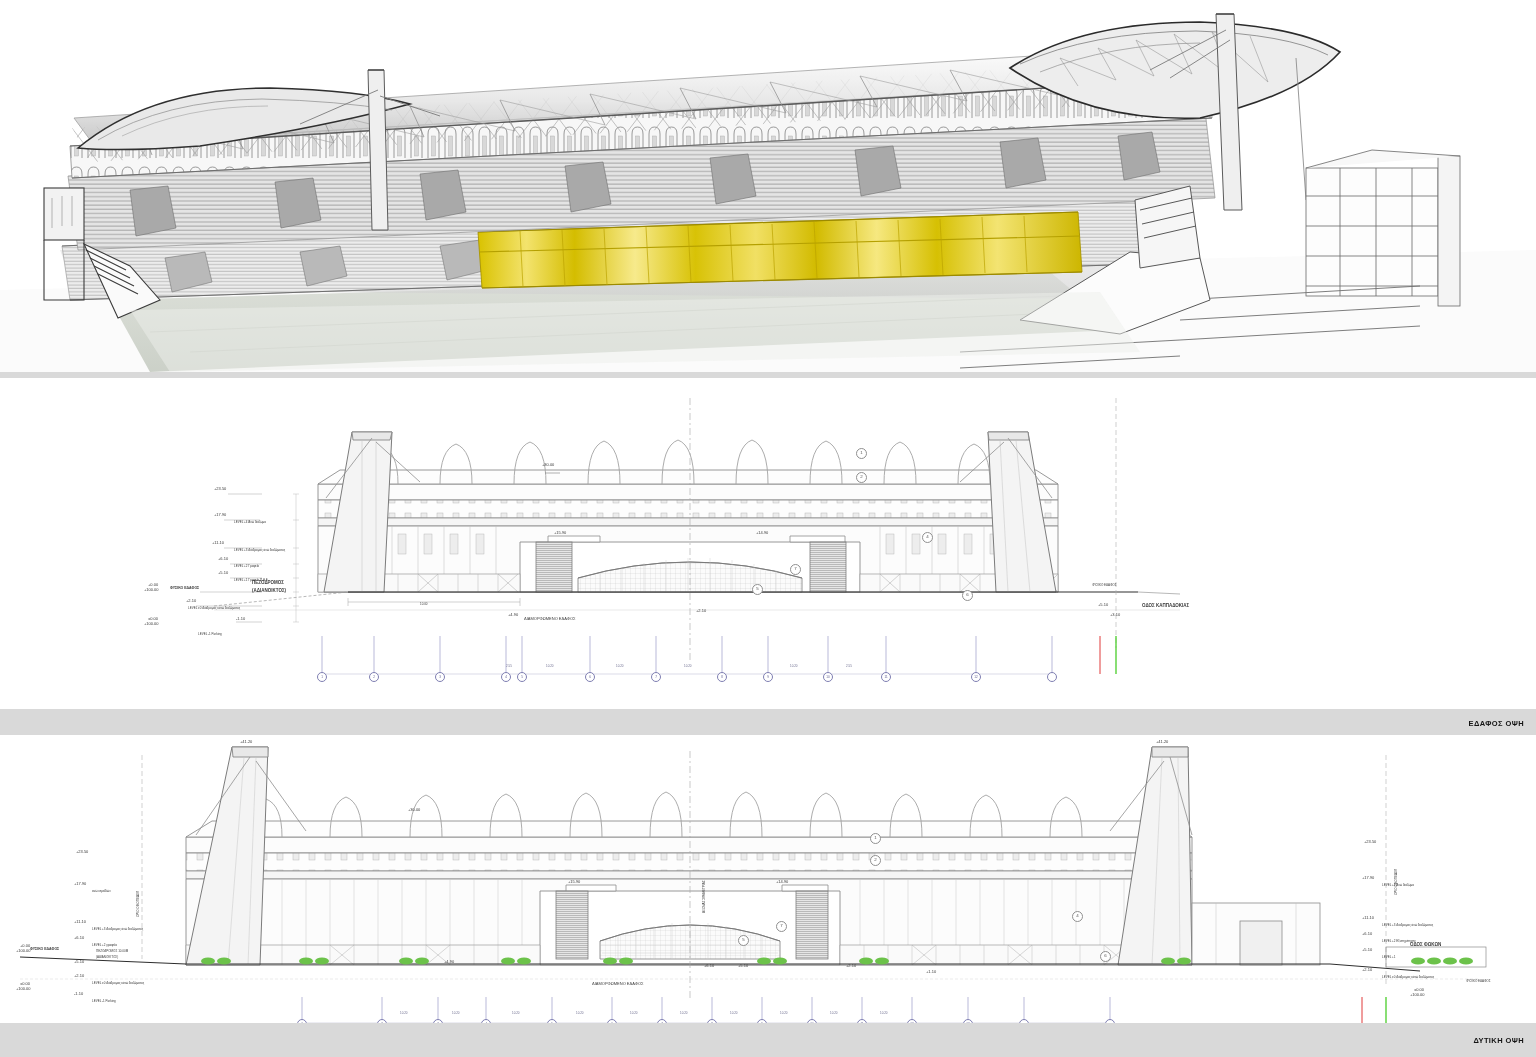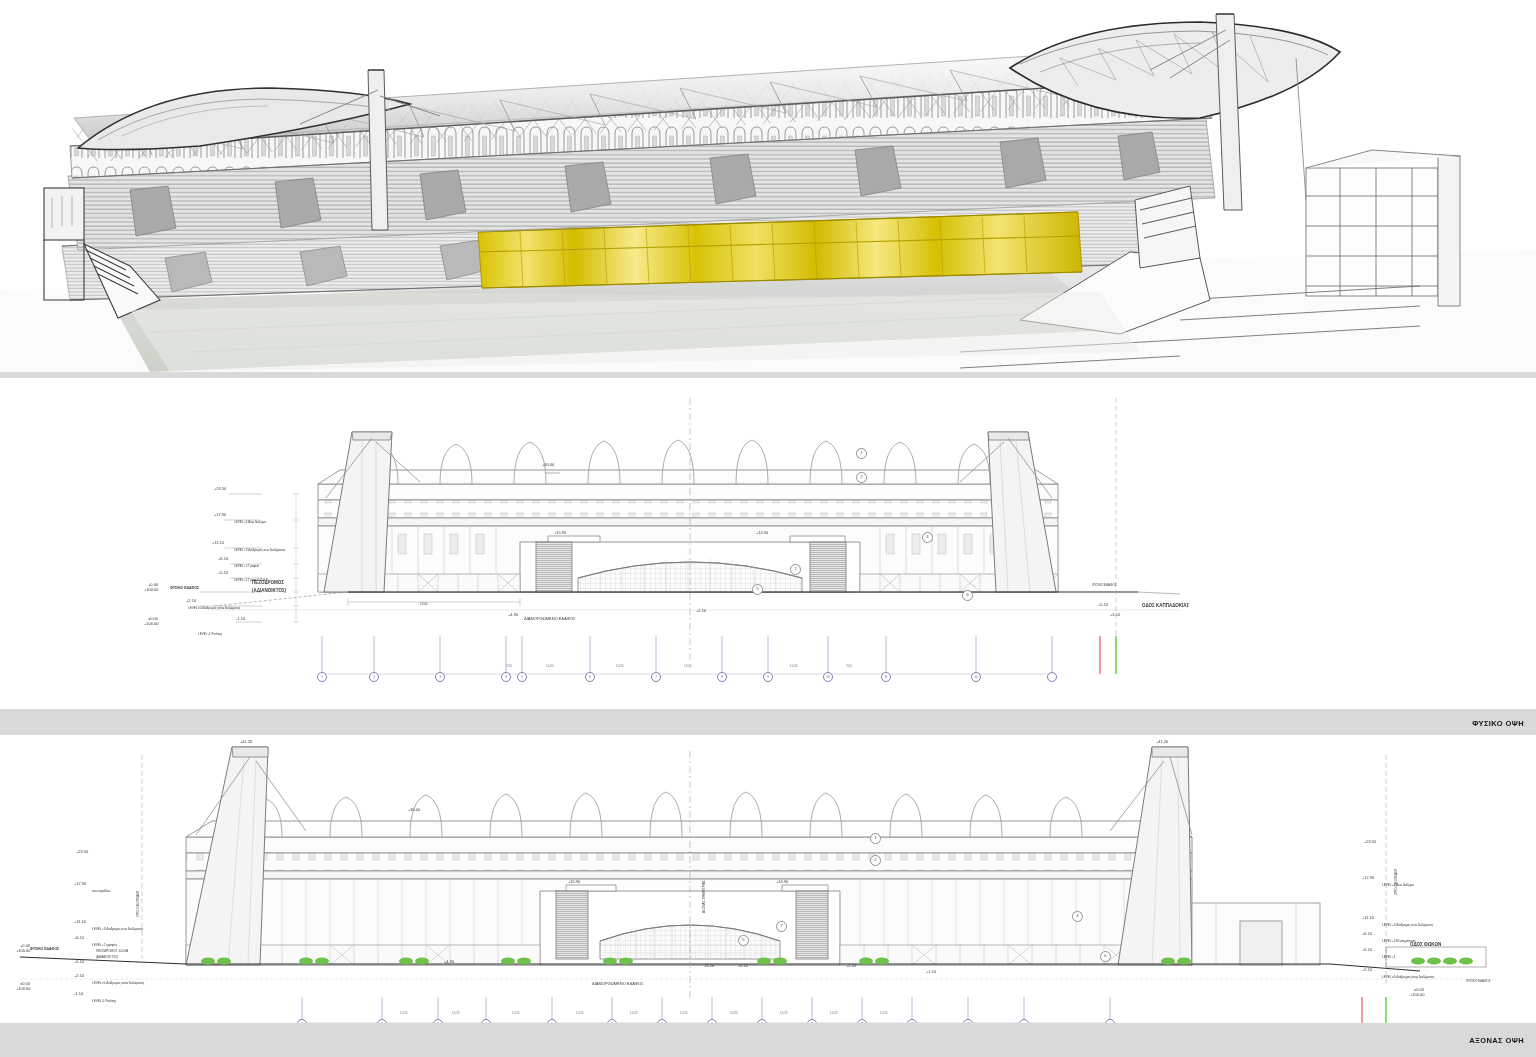--- a/index.html
+++ b/index.html
@@ -529,21 +529,21 @@
     
     <div class="dimtxt" style="left:506px;top:286px;">2.55</div>
     <div class="dimtxt" style="left:546px;top:286px;">10.20</div>
     <div class="dimtxt" style="left:616px;top:286px;">10.20</div>
     <div class="dimtxt" style="left:684px;top:286px;">10.20</div>
     <div class="dimtxt" style="left:790px;top:286px;">10.20</div>
     <div class="dimtxt" style="left:846px;top:286px;">2.55</div>
   </div>
 
   <div class="sep" style="top:709px;height:26px;"></div>
-  <div class="sep-title" style="top:719px;">ΦΥΣΙΚΟ ΟΨΗ</div>
+  <div class="sep-title" style="top:719px;">ΕΔΑΦΟΣ ΟΨΗ</div>
 
   <div class="elev" style="top:735px;height:288px;">
     <svg width="1536" height="288" viewBox="0 0 1536 288">
       <defs>
         <pattern id="wCore" width="2" height="2" patternUnits="userSpaceOnUse">
           <rect width="2" height="2" fill="#e6e6e6"></rect>
             <rect width="2" height="0.6" fill="#9c9c9c"></rect>
         </pattern>
         <pattern id="wGlass" width="5" height="5" patternUnits="userSpaceOnUse">
           <rect width="5" height="5" fill="#fbfbfb"></rect>
@@ -847,15 +847,15 @@
     <div class="dimtxt" style="left:576px;top:276px;">10.20</div>
     <div class="dimtxt" style="left:630px;top:276px;">10.20</div>
     <div class="dimtxt" style="left:680px;top:276px;">10.20</div>
     <div class="dimtxt" style="left:730px;top:276px;">10.20</div>
     <div class="dimtxt" style="left:780px;top:276px;">10.20</div>
     <div class="dimtxt" style="left:830px;top:276px;">10.20</div>
     <div class="dimtxt" style="left:880px;top:276px;">10.20</div>
   </div>
 
   <div class="sep" style="top:1023px;height:34px;"></div>
-  <div class="sep-title" style="top:1036px;">ΑΞΟΝΑΣ ΟΨΗ</div>
+  <div class="sep-title" style="top:1036px;">ΔΥΤΙΚΗ ΟΨΗ</div>
 
 </div>
 
 </body></html>

